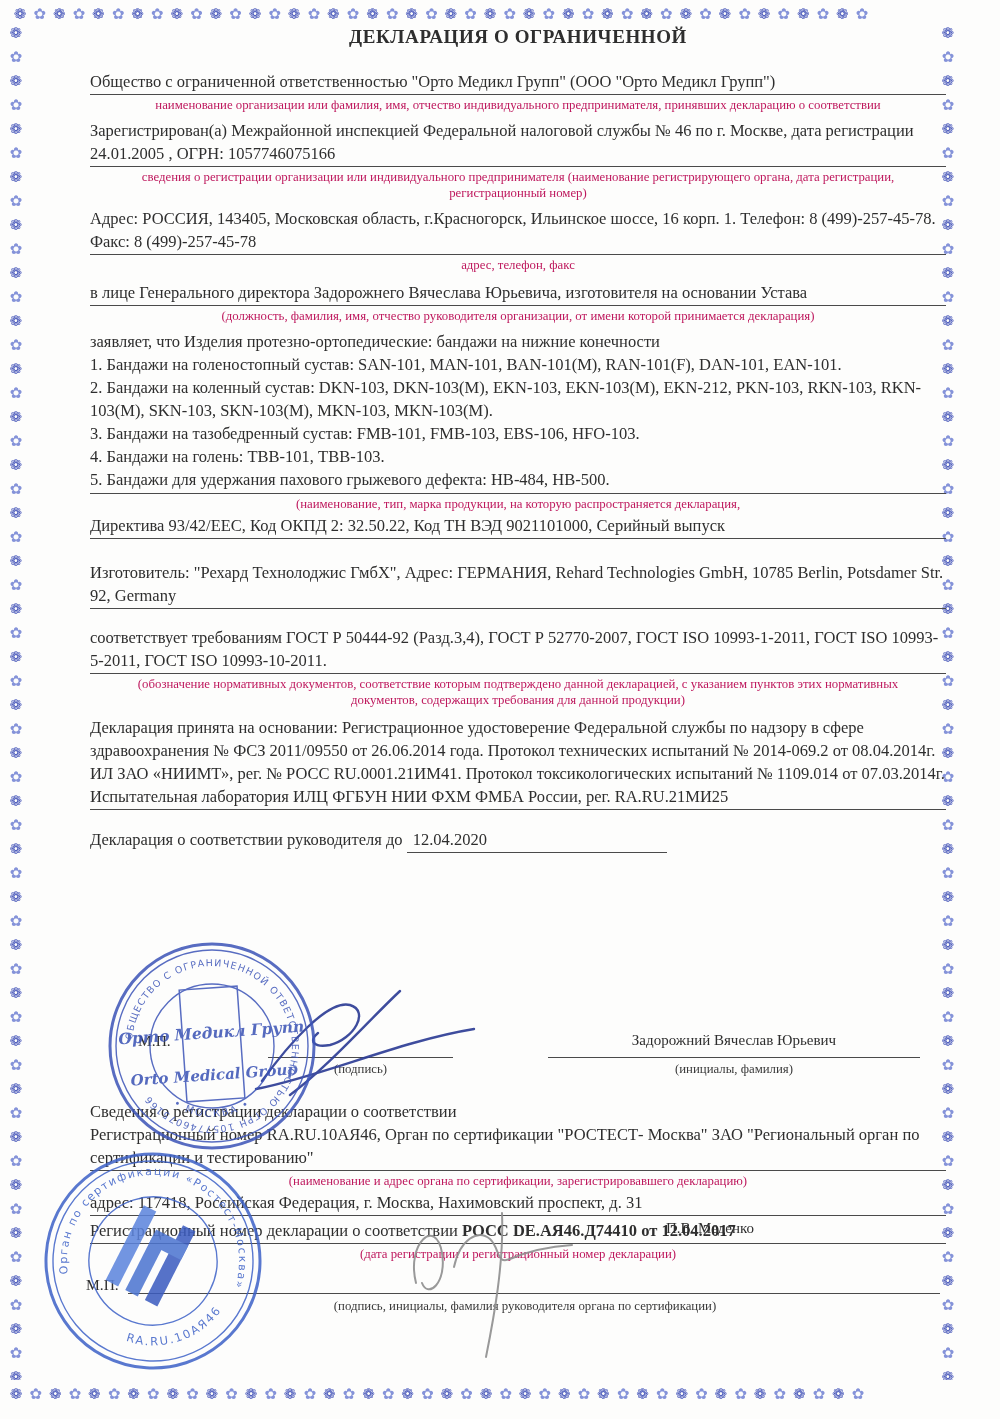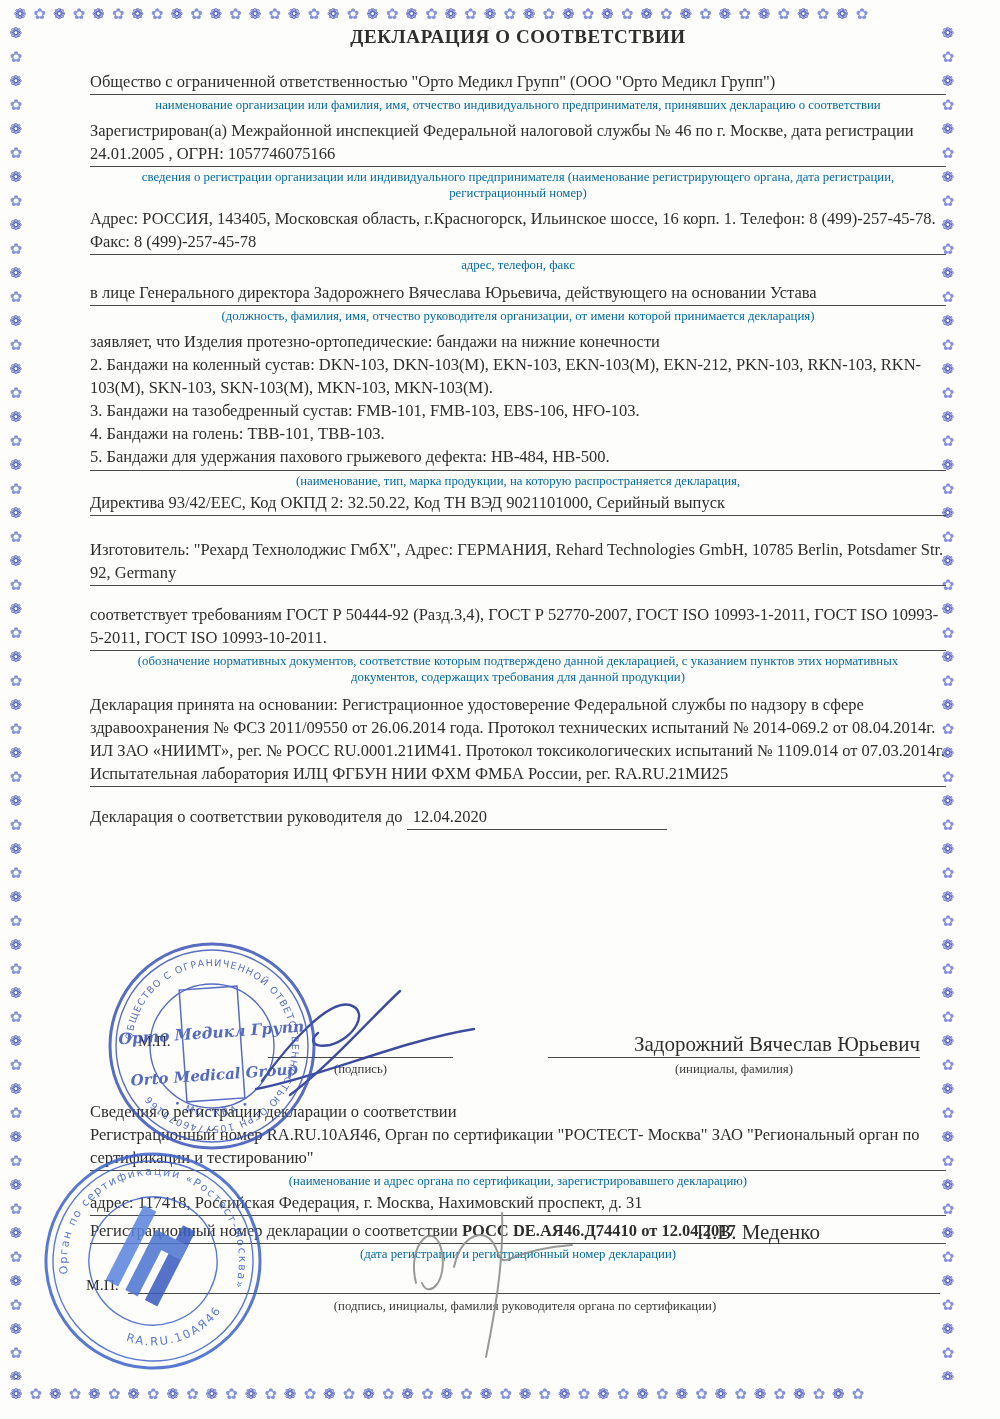--- a/index.html
+++ b/index.html
@@ -21,63 +21,64 @@
   #border-top    { left:14px;  top:4px;    width:974px; }
   #border-bottom { left:10px;  top:1384px; width:980px; }
   #border-left   { left:4px;   top:24px;   height:1356px; }
   #border-right  { left:936px; top:24px;   height:1356px; }
 
   .content { position:absolute; z-index:2; left:90px; top:26px; width:856px; }
   h1.doc-title { font-size:19px; font-weight:bold; text-align:center; letter-spacing:.6px; margin:0 0 22px 0; }
 
   .f-value { font-size:16.5px; line-height:23px; border-bottom:1px solid #4a4a4a; padding-bottom:1px; }
   .f-plain { font-size:16.5px; line-height:23px; }
-  .f-caption { font-size:12.8px; line-height:16px; text-align:center; color:#0369a1; margin:2px 28px 6px 28px; }
+  .f-caption { font-size:12.8px; line-height:16px; text-align:center; color:#be185d; margin:2px 28px 6px 28px; }
   .mt8{margin-top:8px;} .mt18{margin-top:17px;} .mt22{margin-top:22px;}
 
   .date-line { font-size:16.5px; line-height:23px; margin-top:24px; }
   .date-underline { display:inline-block; border-bottom:1px solid #4a4a4a; padding:0 6px 1px 6px; min-width:245px; }
 
   .abs { position:absolute; z-index:2; }
   .sig-rule { border-top:1px solid #4a4a4a; }
   .small-cap { font-size:12.8px; color:#3a3a3a; text-align:center; }
   .mp-label { font-size:15.5px; }
-  .name-над { text-align:right; font-size:21px; }
+  .name-над { text-align:center; font-size:15px; }
   .bold { font-weight:bold; }
 
   .stamp { position:absolute; z-index:3; opacity:.86; }
   .sig-svg { position:absolute; z-index:3; }
 </style>
 </head>
 <body>
 
 <div class="page">
 
   <div id="border-top" class="border-strip bs-h"><span style="color: rgb(67, 83, 184);">❁</span><span style="color: rgb(133, 147, 217);">✿</span><span style="color: rgb(67, 83, 184);">❁</span><span style="color: rgb(133, 147, 217);">✿</span><span style="color: rgb(67, 83, 184);">❁</span><span style="color: rgb(133, 147, 217);">✿</span><span style="color: rgb(67, 83, 184);">❁</span><span style="color: rgb(133, 147, 217);">✿</span><span style="color: rgb(67, 83, 184);">❁</span><span style="color: rgb(133, 147, 217);">✿</span><span style="color: rgb(67, 83, 184);">❁</span><span style="color: rgb(133, 147, 217);">✿</span><span style="color: rgb(67, 83, 184);">❁</span><span style="color: rgb(133, 147, 217);">✿</span><span style="color: rgb(67, 83, 184);">❁</span><span style="color: rgb(133, 147, 217);">✿</span><span style="color: rgb(67, 83, 184);">❁</span><span style="color: rgb(133, 147, 217);">✿</span><span style="color: rgb(67, 83, 184);">❁</span><span style="color: rgb(133, 147, 217);">✿</span><span style="color: rgb(67, 83, 184);">❁</span><span style="color: rgb(133, 147, 217);">✿</span><span style="color: rgb(67, 83, 184);">❁</span><span style="color: rgb(133, 147, 217);">✿</span><span style="color: rgb(67, 83, 184);">❁</span><span style="color: rgb(133, 147, 217);">✿</span><span style="color: rgb(67, 83, 184);">❁</span><span style="color: rgb(133, 147, 217);">✿</span><span style="color: rgb(67, 83, 184);">❁</span><span style="color: rgb(133, 147, 217);">✿</span><span style="color: rgb(67, 83, 184);">❁</span><span style="color: rgb(133, 147, 217);">✿</span><span style="color: rgb(67, 83, 184);">❁</span><span style="color: rgb(133, 147, 217);">✿</span><span style="color: rgb(67, 83, 184);">❁</span><span style="color: rgb(133, 147, 217);">✿</span><span style="color: rgb(67, 83, 184);">❁</span><span style="color: rgb(133, 147, 217);">✿</span><span style="color: rgb(67, 83, 184);">❁</span><span style="color: rgb(133, 147, 217);">✿</span><span style="color: rgb(67, 83, 184);">❁</span><span style="color: rgb(133, 147, 217);">✿</span><span style="color: rgb(67, 83, 184);">❁</span><span style="color: rgb(133, 147, 217);">✿</span></div>
   <div id="border-bottom" class="border-strip bs-h"><span style="color: rgb(67, 83, 184);">❁</span><span style="color: rgb(133, 147, 217);">✿</span><span style="color: rgb(67, 83, 184);">❁</span><span style="color: rgb(133, 147, 217);">✿</span><span style="color: rgb(67, 83, 184);">❁</span><span style="color: rgb(133, 147, 217);">✿</span><span style="color: rgb(67, 83, 184);">❁</span><span style="color: rgb(133, 147, 217);">✿</span><span style="color: rgb(67, 83, 184);">❁</span><span style="color: rgb(133, 147, 217);">✿</span><span style="color: rgb(67, 83, 184);">❁</span><span style="color: rgb(133, 147, 217);">✿</span><span style="color: rgb(67, 83, 184);">❁</span><span style="color: rgb(133, 147, 217);">✿</span><span style="color: rgb(67, 83, 184);">❁</span><span style="color: rgb(133, 147, 217);">✿</span><span style="color: rgb(67, 83, 184);">❁</span><span style="color: rgb(133, 147, 217);">✿</span><span style="color: rgb(67, 83, 184);">❁</span><span style="color: rgb(133, 147, 217);">✿</span><span style="color: rgb(67, 83, 184);">❁</span><span style="color: rgb(133, 147, 217);">✿</span><span style="color: rgb(67, 83, 184);">❁</span><span style="color: rgb(133, 147, 217);">✿</span><span style="color: rgb(67, 83, 184);">❁</span><span style="color: rgb(133, 147, 217);">✿</span><span style="color: rgb(67, 83, 184);">❁</span><span style="color: rgb(133, 147, 217);">✿</span><span style="color: rgb(67, 83, 184);">❁</span><span style="color: rgb(133, 147, 217);">✿</span><span style="color: rgb(67, 83, 184);">❁</span><span style="color: rgb(133, 147, 217);">✿</span><span style="color: rgb(67, 83, 184);">❁</span><span style="color: rgb(133, 147, 217);">✿</span><span style="color: rgb(67, 83, 184);">❁</span><span style="color: rgb(133, 147, 217);">✿</span><span style="color: rgb(67, 83, 184);">❁</span><span style="color: rgb(133, 147, 217);">✿</span><span style="color: rgb(67, 83, 184);">❁</span><span style="color: rgb(133, 147, 217);">✿</span><span style="color: rgb(67, 83, 184);">❁</span><span style="color: rgb(133, 147, 217);">✿</span><span style="color: rgb(67, 83, 184);">❁</span><span style="color: rgb(133, 147, 217);">✿</span></div>
   <div id="border-left" class="border-strip bs-v"><span style="color: rgb(67, 83, 184);">❁</span><span style="color: rgb(133, 147, 217);">✿</span><span style="color: rgb(67, 83, 184);">❁</span><span style="color: rgb(133, 147, 217);">✿</span><span style="color: rgb(67, 83, 184);">❁</span><span style="color: rgb(133, 147, 217);">✿</span><span style="color: rgb(67, 83, 184);">❁</span><span style="color: rgb(133, 147, 217);">✿</span><span style="color: rgb(67, 83, 184);">❁</span><span style="color: rgb(133, 147, 217);">✿</span><span style="color: rgb(67, 83, 184);">❁</span><span style="color: rgb(133, 147, 217);">✿</span><span style="color: rgb(67, 83, 184);">❁</span><span style="color: rgb(133, 147, 217);">✿</span><span style="color: rgb(67, 83, 184);">❁</span><span style="color: rgb(133, 147, 217);">✿</span><span style="color: rgb(67, 83, 184);">❁</span><span style="color: rgb(133, 147, 217);">✿</span><span style="color: rgb(67, 83, 184);">❁</span><span style="color: rgb(133, 147, 217);">✿</span><span style="color: rgb(67, 83, 184);">❁</span><span style="color: rgb(133, 147, 217);">✿</span><span style="color: rgb(67, 83, 184);">❁</span><span style="color: rgb(133, 147, 217);">✿</span><span style="color: rgb(67, 83, 184);">❁</span><span style="color: rgb(133, 147, 217);">✿</span><span style="color: rgb(67, 83, 184);">❁</span><span style="color: rgb(133, 147, 217);">✿</span><span style="color: rgb(67, 83, 184);">❁</span><span style="color: rgb(133, 147, 217);">✿</span><span style="color: rgb(67, 83, 184);">❁</span><span style="color: rgb(133, 147, 217);">✿</span><span style="color: rgb(67, 83, 184);">❁</span><span style="color: rgb(133, 147, 217);">✿</span><span style="color: rgb(67, 83, 184);">❁</span><span style="color: rgb(133, 147, 217);">✿</span><span style="color: rgb(67, 83, 184);">❁</span><span style="color: rgb(133, 147, 217);">✿</span><span style="color: rgb(67, 83, 184);">❁</span><span style="color: rgb(133, 147, 217);">✿</span><span style="color: rgb(67, 83, 184);">❁</span><span style="color: rgb(133, 147, 217);">✿</span><span style="color: rgb(67, 83, 184);">❁</span><span style="color: rgb(133, 147, 217);">✿</span><span style="color: rgb(67, 83, 184);">❁</span><span style="color: rgb(133, 147, 217);">✿</span><span style="color: rgb(67, 83, 184);">❁</span><span style="color: rgb(133, 147, 217);">✿</span><span style="color: rgb(67, 83, 184);">❁</span><span style="color: rgb(133, 147, 217);">✿</span><span style="color: rgb(67, 83, 184);">❁</span><span style="color: rgb(133, 147, 217);">✿</span><span style="color: rgb(67, 83, 184);">❁</span><span style="color: rgb(133, 147, 217);">✿</span><span style="color: rgb(67, 83, 184);">❁</span><span style="color: rgb(133, 147, 217);">✿</span><span style="color: rgb(67, 83, 184);">❁</span></div>
   <div id="border-right" class="border-strip bs-v"><span style="color: rgb(67, 83, 184);">❁</span><span style="color: rgb(133, 147, 217);">✿</span><span style="color: rgb(67, 83, 184);">❁</span><span style="color: rgb(133, 147, 217);">✿</span><span style="color: rgb(67, 83, 184);">❁</span><span style="color: rgb(133, 147, 217);">✿</span><span style="color: rgb(67, 83, 184);">❁</span><span style="color: rgb(133, 147, 217);">✿</span><span style="color: rgb(67, 83, 184);">❁</span><span style="color: rgb(133, 147, 217);">✿</span><span style="color: rgb(67, 83, 184);">❁</span><span style="color: rgb(133, 147, 217);">✿</span><span style="color: rgb(67, 83, 184);">❁</span><span style="color: rgb(133, 147, 217);">✿</span><span style="color: rgb(67, 83, 184);">❁</span><span style="color: rgb(133, 147, 217);">✿</span><span style="color: rgb(67, 83, 184);">❁</span><span style="color: rgb(133, 147, 217);">✿</span><span style="color: rgb(67, 83, 184);">❁</span><span style="color: rgb(133, 147, 217);">✿</span><span style="color: rgb(67, 83, 184);">❁</span><span style="color: rgb(133, 147, 217);">✿</span><span style="color: rgb(67, 83, 184);">❁</span><span style="color: rgb(133, 147, 217);">✿</span><span style="color: rgb(67, 83, 184);">❁</span><span style="color: rgb(133, 147, 217);">✿</span><span style="color: rgb(67, 83, 184);">❁</span><span style="color: rgb(133, 147, 217);">✿</span><span style="color: rgb(67, 83, 184);">❁</span><span style="color: rgb(133, 147, 217);">✿</span><span style="color: rgb(67, 83, 184);">❁</span><span style="color: rgb(133, 147, 217);">✿</span><span style="color: rgb(67, 83, 184);">❁</span><span style="color: rgb(133, 147, 217);">✿</span><span style="color: rgb(67, 83, 184);">❁</span><span style="color: rgb(133, 147, 217);">✿</span><span style="color: rgb(67, 83, 184);">❁</span><span style="color: rgb(133, 147, 217);">✿</span><span style="color: rgb(67, 83, 184);">❁</span><span style="color: rgb(133, 147, 217);">✿</span><span style="color: rgb(67, 83, 184);">❁</span><span style="color: rgb(133, 147, 217);">✿</span><span style="color: rgb(67, 83, 184);">❁</span><span style="color: rgb(133, 147, 217);">✿</span><span style="color: rgb(67, 83, 184);">❁</span><span style="color: rgb(133, 147, 217);">✿</span><span style="color: rgb(67, 83, 184);">❁</span><span style="color: rgb(133, 147, 217);">✿</span><span style="color: rgb(67, 83, 184);">❁</span><span style="color: rgb(133, 147, 217);">✿</span><span style="color: rgb(67, 83, 184);">❁</span><span style="color: rgb(133, 147, 217);">✿</span><span style="color: rgb(67, 83, 184);">❁</span><span style="color: rgb(133, 147, 217);">✿</span><span style="color: rgb(67, 83, 184);">❁</span><span style="color: rgb(133, 147, 217);">✿</span><span style="color: rgb(67, 83, 184);">❁</span></div>
 
   <div class="content">
-    <h1 class="doc-title">ДЕКЛАРАЦИЯ О СООТВЕТСТВИИ</h1>
+    <h1 class="doc-title">ДЕКЛАРАЦИЯ О ОГРАНИЧЕННОЙ</h1>
 
     <div class="f-value mt8">Общество с ограниченной ответственностью "Орто Медикл Групп"  (ООО "Орто Медикл Групп")</div>
     <div class="f-caption">наименование организации или фамилия, имя, отчество индивидуального предпринимателя, принявших декларацию о соответствии</div>
 
     <div class="f-value">Зарегистрирован(а) Межрайонной инспекцией Федеральной налоговой службы № 46 по г. Москве, дата регистрации 24.01.2005 , ОГРН: 1057746075166</div>
     <div class="f-caption">сведения о регистрации организации или индивидуального предпринимателя (наименование регистрирующего органа, дата регистрации, регистрационный номер)</div>
 
     <div class="f-value">Адрес: РОССИЯ, 143405, Московская область, г.Красногорск, Ильинское шоссе, 16 корп. 1. Телефон: 8 (499)-257-45-78. Факс: 8 (499)-257-45-78</div>
     <div class="f-caption">адрес, телефон, факс</div>
 
-    <div class="f-value mt8">в лице Генерального директора Задорожнего Вячеслава Юрьевича, действующего на основании Устава</div>
+    <div class="f-value mt8">в лице Генерального директора Задорожнего Вячеслава Юрьевича, изготовителя на основании Устава</div>
     <div class="f-caption">(должность, фамилия, имя, отчество руководителя организации, от имени которой принимается декларация)</div>
 
     <div style="border-bottom:1px solid #4a4a4a; padding-bottom:2px;">
       <div class="f-plain">заявляет, что Изделия протезно-ортопедические: бандажи на нижние конечности</div>
+      <div class="f-plain">1. Бандажи на голеностопный сустав: SAN-101, MAN-101, BAN-101(M), RAN-101(F), DAN-101, EAN-101.</div>
       <div class="f-plain">2. Бандажи на коленный сустав: DKN-103, DKN-103(M), EKN-103, EKN-103(M), EKN-212, PKN-103, RKN-103, RKN-103(M), SKN-103, SKN-103(M), MKN-103, MKN-103(M).</div>
       <div class="f-plain">3. Бандажи на тазобедренный сустав: FMB-101, FMB-103, EBS-106, HFO-103.</div>
       <div class="f-plain">4. Бандажи на голень: ТВВ-101, ТВВ-103.</div>
       <div class="f-plain">5. Бандажи для удержания пахового грыжевого дефекта: НВ-484, НВ-500.</div>
     </div>
     <div class="f-caption" style="margin-bottom:2px;">(наименование, тип, марка продукции, на которую распространяется декларация,</div>
     <div class="f-value">Директива 93/42/ЕЕС, Код ОКПД 2:  32.50.22, Код ТН ВЭД 9021101000, Серийный выпуск</div>
 
     <div class="f-value mt22">Изготовитель: "Рехард Технолоджис ГмбХ", Адрес: ГЕРМАНИЯ, Rehard Technologies GmbH, 10785 Berlin, Potsdamer Str. 92, Germany</div>
 

